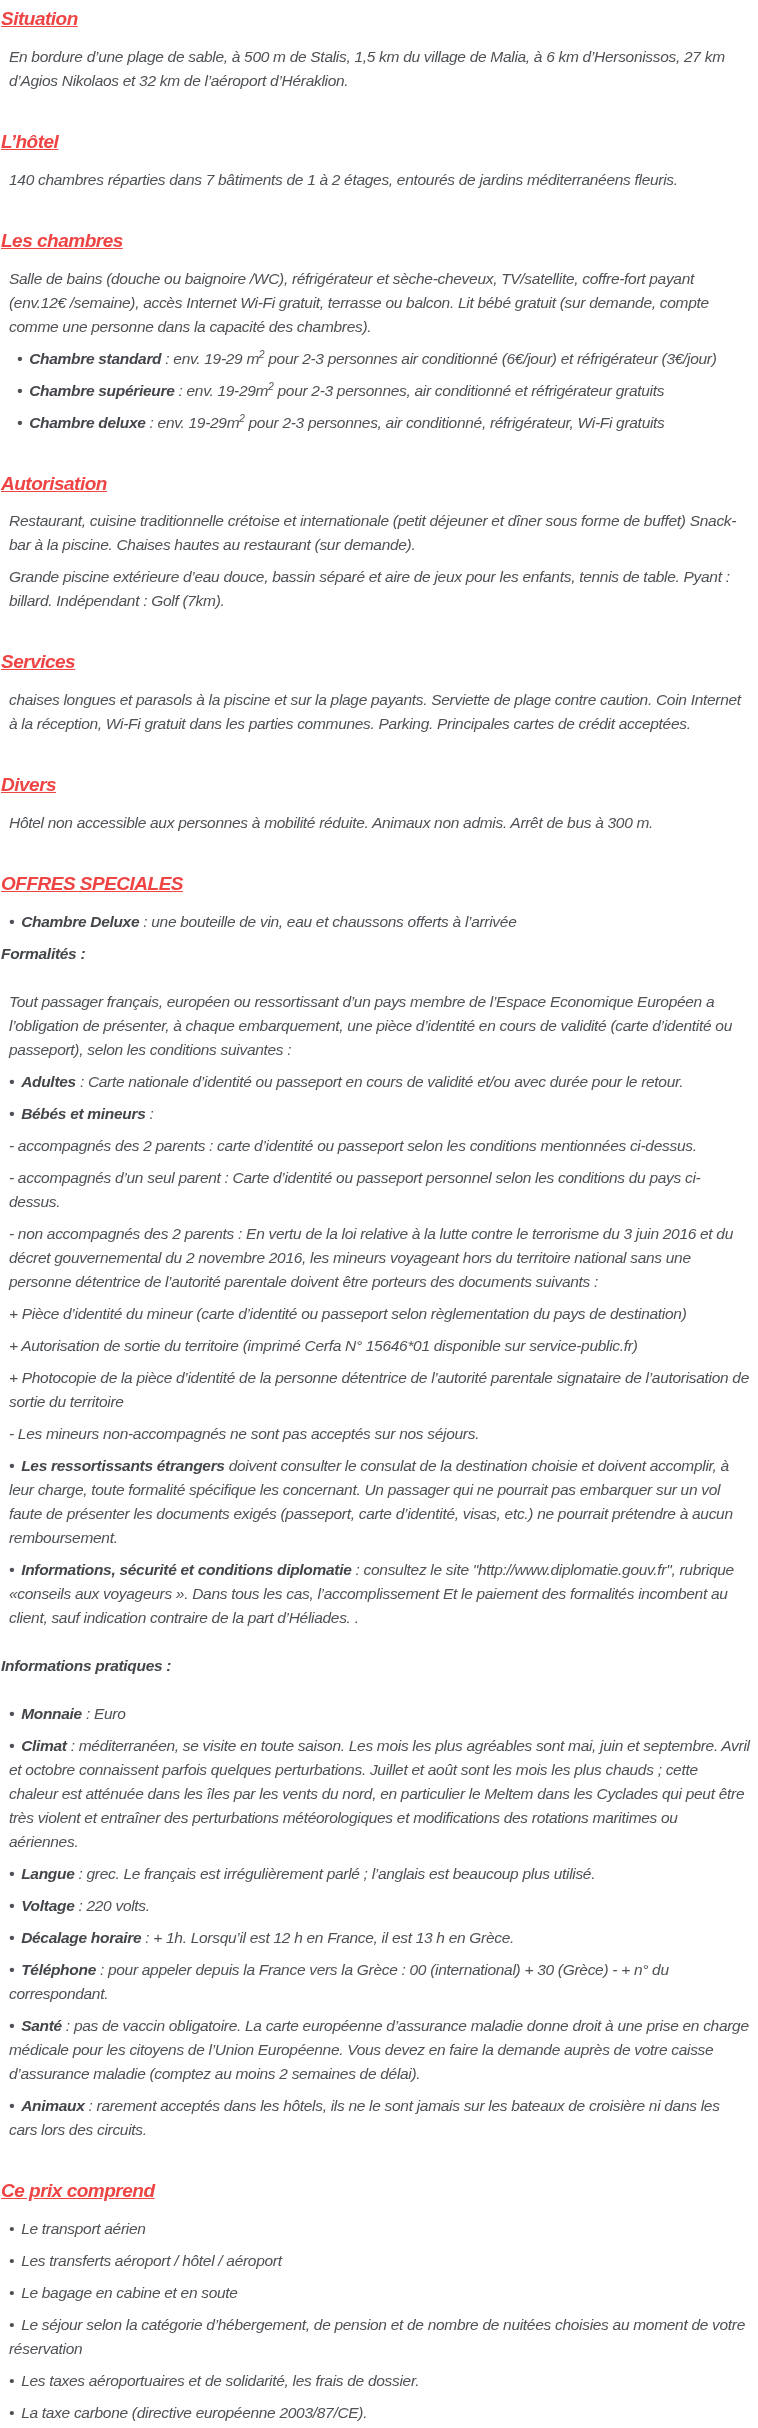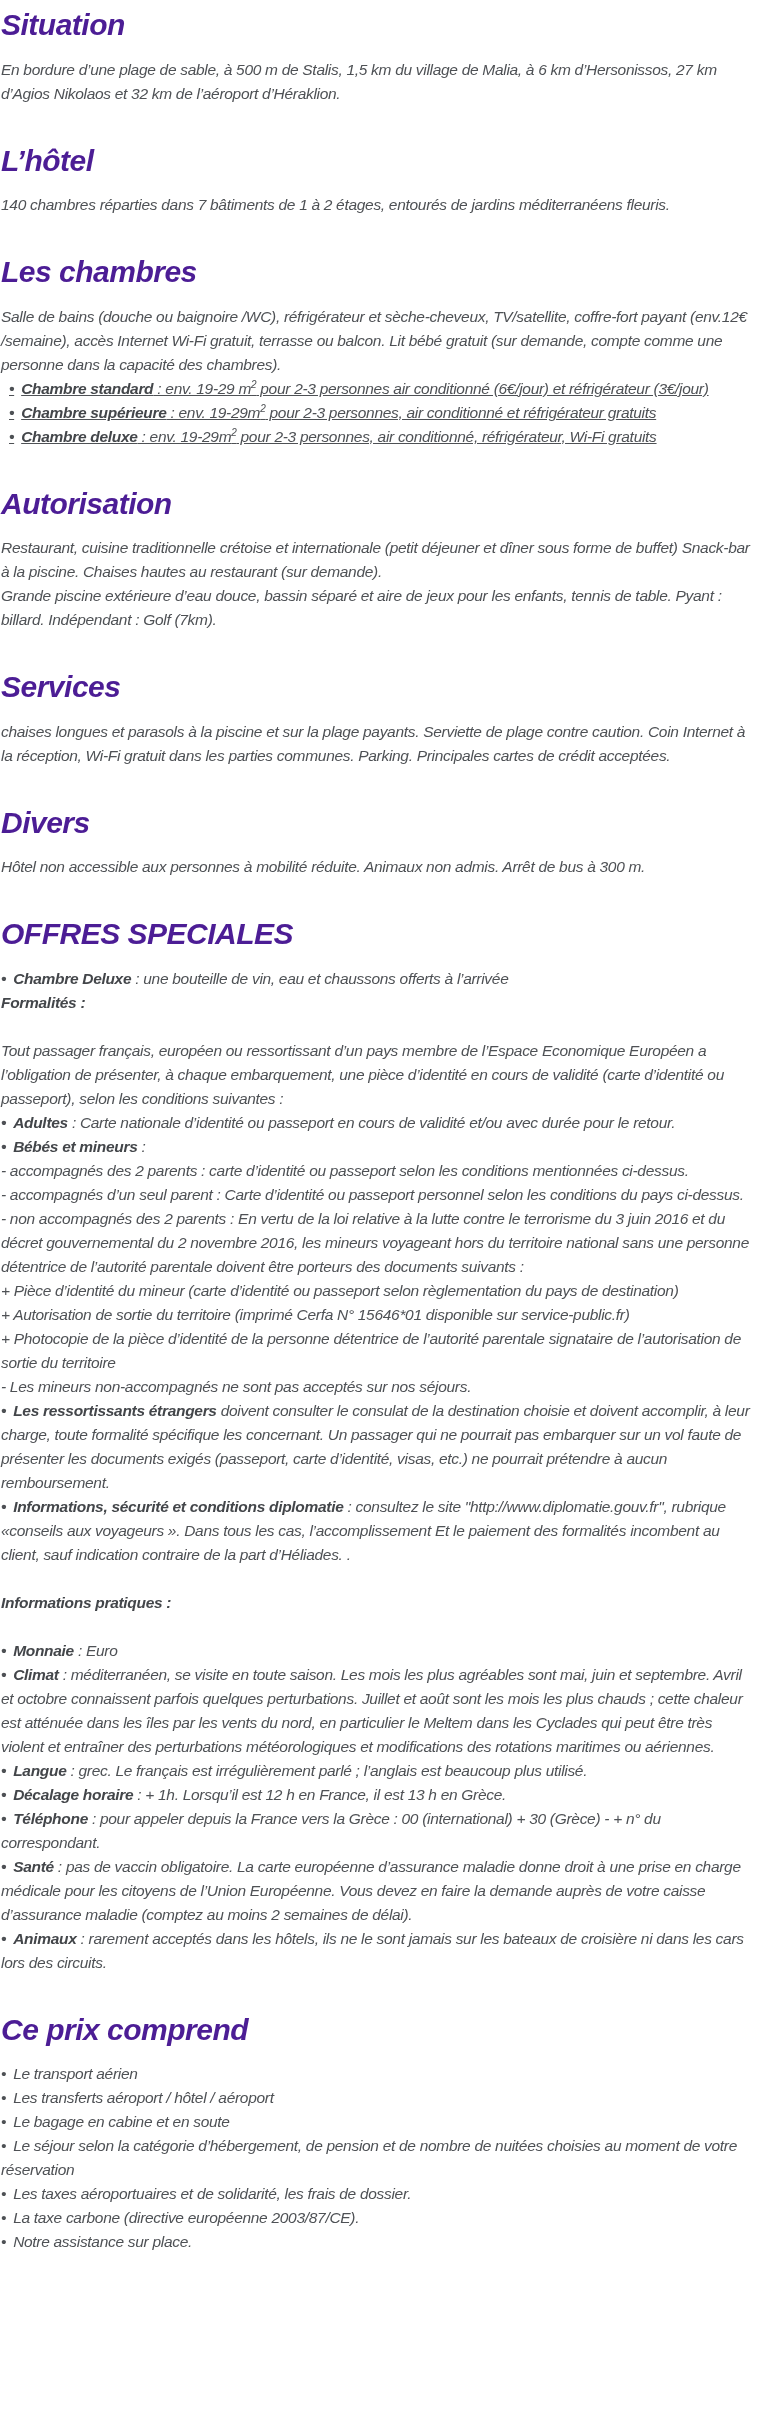--- a/index.html
+++ b/index.html
@@ -8,35 +8,36 @@
     font-family:"Liberation Sans", sans-serif;
     font-style:italic;
     color:#4e5155;
     font-size:15.5px;
     line-height:24px;
     letter-spacing:-0.3px;
     padding:4px 0 28px 1px;
     box-sizing:border-box;
   }
   h2{
-    color:#4c1d95;
-    font-size:30px;
+    color:#ef4444;
+    font-size:19px;
     line-height:1.15;
     font-weight:bold;
     letter-spacing:-0.5px;
     margin:38px 0 15px 0;
+    text-decoration:underline;
   }
   section:first-of-type h2{margin-top:4px;}
-  p{margin:0;}
+  p{margin:8px;}
   .mb{margin-bottom:24px;}          
   b,.sub{color:#43464a;font-weight:bold;}
   .sub{display:block;}
   .bl::before{content:"•";font-weight:bold;margin-right:7px;}
   .bl.plainmark::before{font-weight:normal;}
-  .rooms .bl{padding-left:8px;text-decoration:underline;}
+  .rooms .bl{padding-left:8px;}
   sup{font-size:10px;line-height:0;}
 </style>
 </head>
 <body>
 
 <main>
 
   <section>
     <h2>Situation</h2>
     <p class="para">En bordure d’une plage de sable, à 500 m de Stalis, 1,5 km du village de Malia, à 6 km d’Hersonissos, 27 km d’Agios Nikolaos et 32 km de l’aéroport d’Héraklion.</p>
@@ -91,20 +92,21 @@
     <p>+ Autorisation de sortie du territoire (imprimé Cerfa N° 15646*01 disponible sur service-public.fr)</p>
     <p>+ Photocopie de la pièce d’identité de la personne détentrice de l’autorité parentale signataire de l’autorisation de sortie du territoire</p>
     <p>- Les mineurs non-accompagnés ne sont pas acceptés sur nos séjours.</p>
     <p class="bl"><b>Les ressortissants étrangers</b><span> doivent consulter le consulat de la destination choisie et doivent accomplir, à leur charge, toute formalité spécifique les concernant. Un passager qui ne pourrait pas embarquer sur un vol faute de présenter les documents exigés (passeport, carte d’identité, visas, etc.) ne pourrait prétendre à aucun remboursement.</span></p>
     <p class="bl mb"><b>Informations, sécurité et conditions diplomatie</b><span> : consultez le site "http://www.diplomatie.gouv.fr", rubrique «conseils aux voyageurs ». Dans tous les cas, l’accomplissement Et le paiement des formalités incombent au client, sauf indication contraire de la part d’Héliades. .</span></p>
 
     <span class="sub mb">Informations pratiques :</span>
     <p class="bl"><b>Monnaie</b><span> : Euro</span></p>
     <p class="bl"><b>Climat</b><span> : méditerranéen, se visite en toute saison. Les mois les plus agréables sont mai, juin et septembre. Avril et octobre connaissent parfois quelques perturbations. Juillet et août sont les mois les plus chauds ; cette chaleur est atténuée dans les îles par les vents du nord, en particulier le Meltem dans les Cyclades qui peut être très violent et entraîner des perturbations météorologiques et modifications des rotations maritimes ou aériennes.</span></p>
     <p class="bl"><b>Langue</b><span> : grec. Le français est irrégulièrement parlé ; l’anglais est beaucoup plus utilisé.</span></p>
+    <p class="bl"><b>Voltage</b><span> : 220 volts.</span></p>
     <p class="bl"><b>Décalage horaire</b><span> : + 1h. Lorsqu’il est 12 h en France, il est 13 h en Grèce.</span></p>
     <p class="bl"><b>Téléphone</b><span> : pour appeler depuis la France vers la Grèce : 00 (international) + 30 (Grèce) - + n° du correspondant.</span></p>
     <p class="bl"><b>Santé</b><span> : pas de vaccin obligatoire. La carte européenne d’assurance maladie donne droit à une prise en charge médicale pour les citoyens de l’Union Européenne. Vous devez en faire la demande auprès de votre caisse d’assurance maladie (comptez au moins 2 semaines de délai).</span></p>
     <p class="bl"><b>Animaux</b><span> : rarement acceptés dans les hôtels, ils ne le sont jamais sur les bateaux de croisière ni dans les cars lors des circuits.</span></p>
   </section>
 
   <section>
     <h2>Ce prix comprend</h2>
     <p class="bl plainmark">Le transport aérien</p>
     <p class="bl plainmark">Les transferts aéroport / hôtel / aéroport</p>

